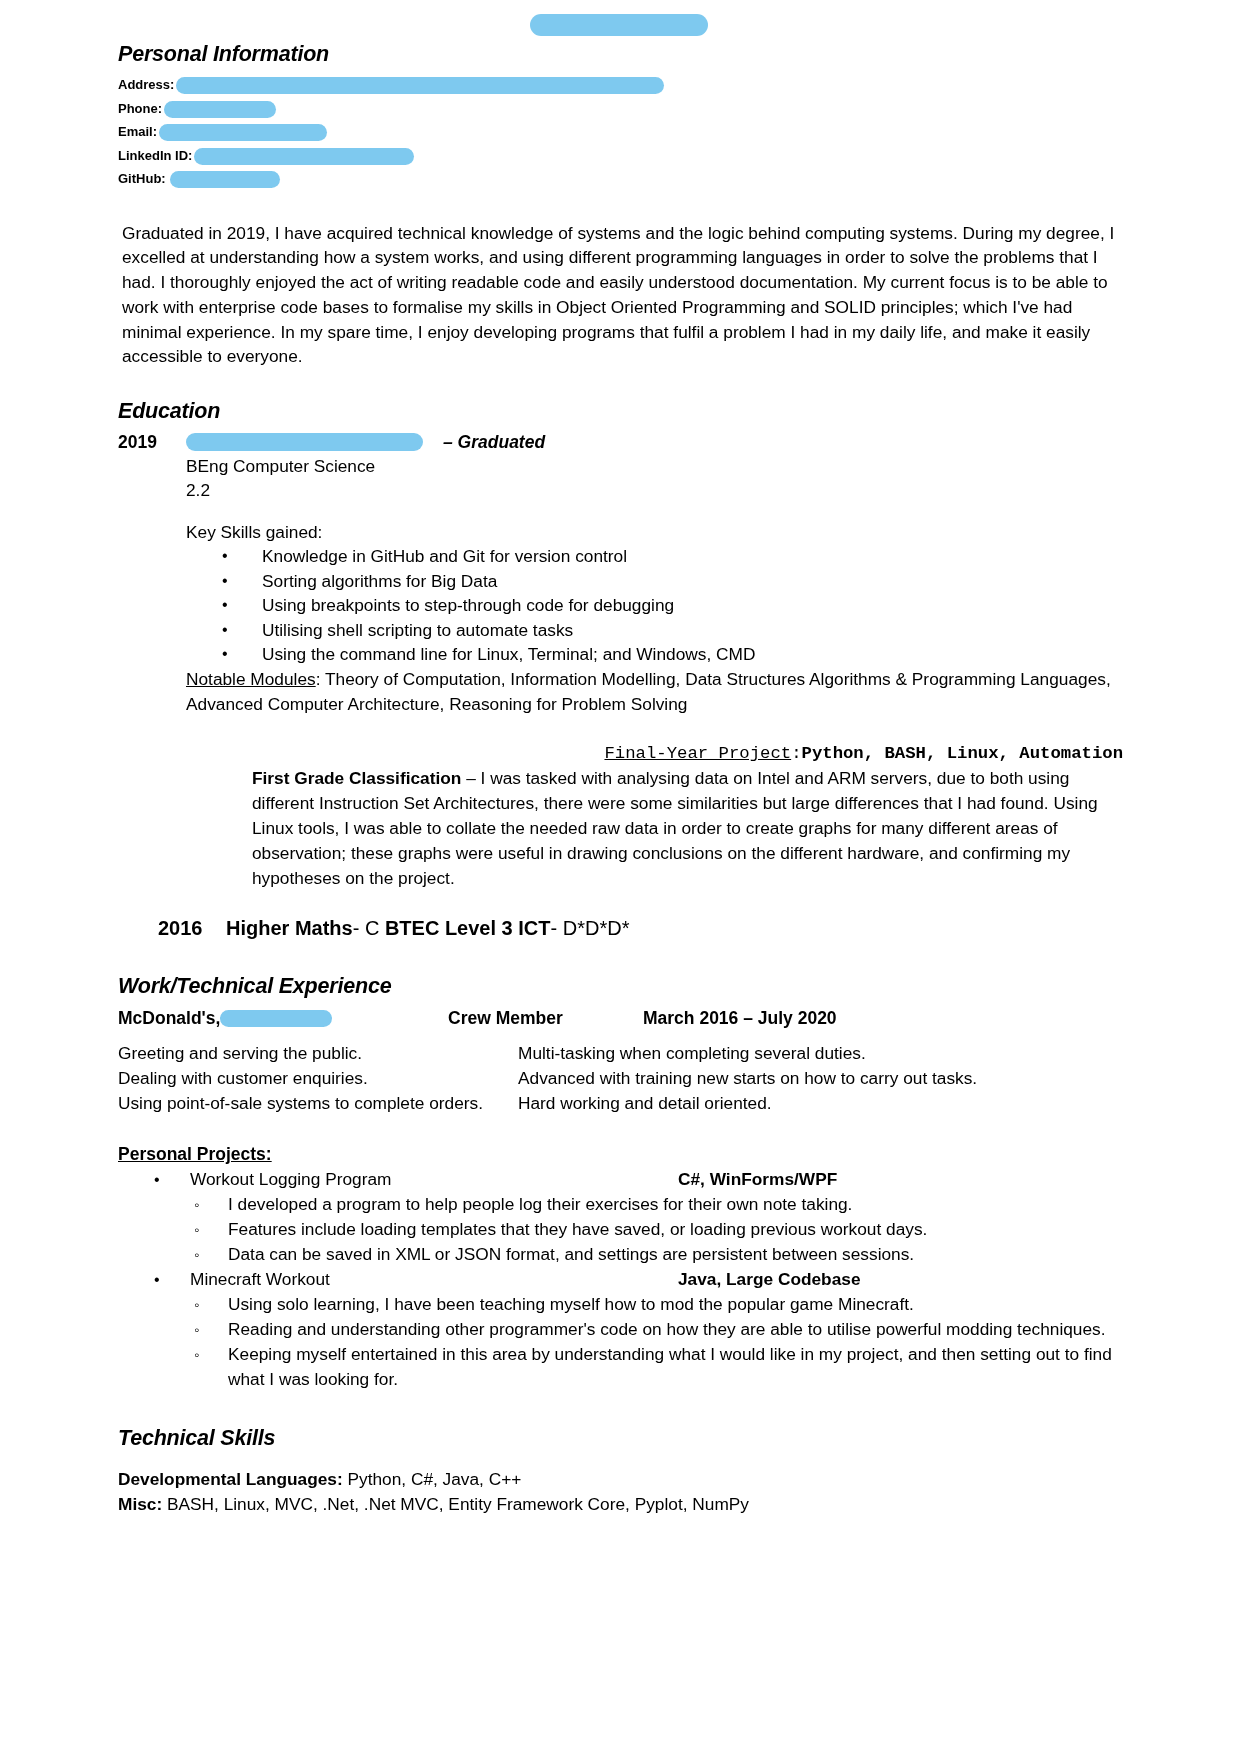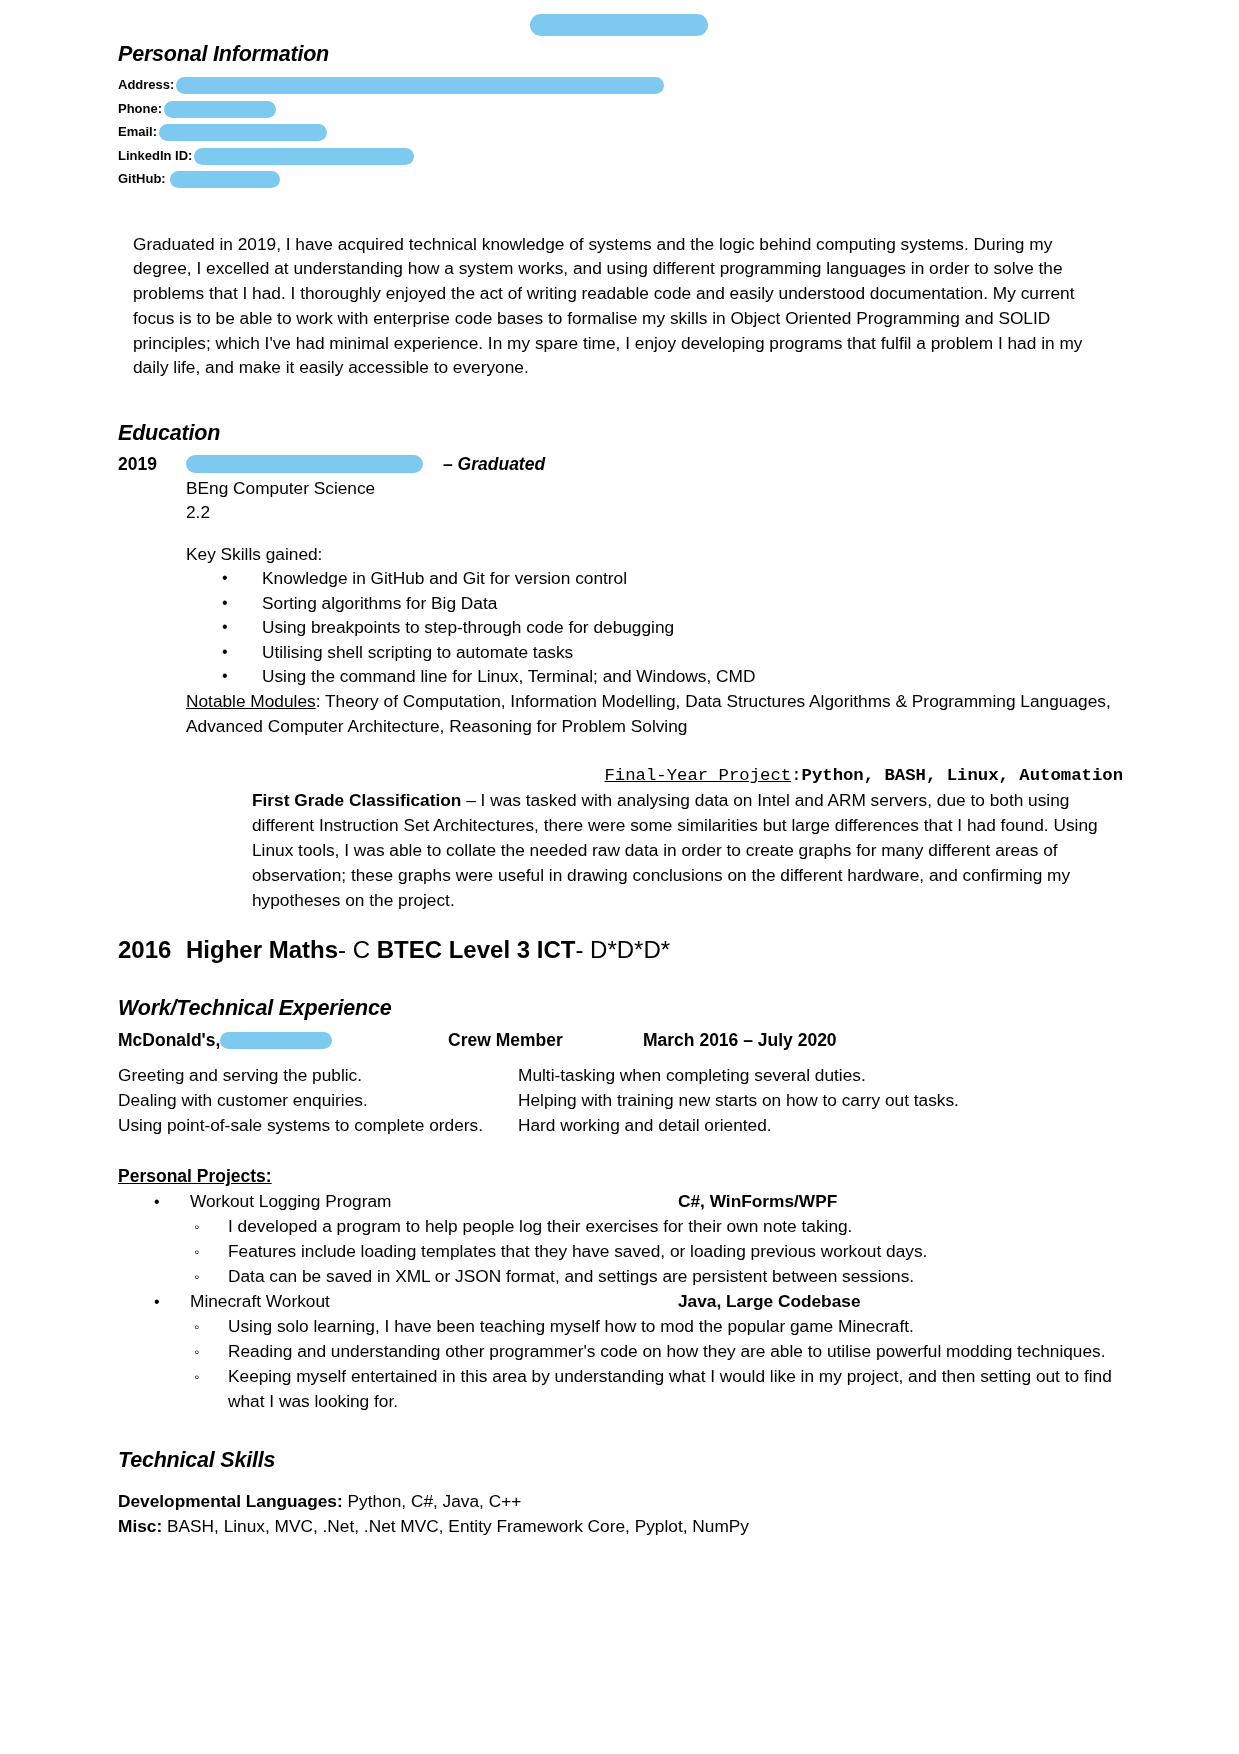--- a/index.html
+++ b/index.html
@@ -70,21 +70,21 @@
     line-height: 23.5px;
     font-weight: bold;
   }
   .contact .row { white-space: nowrap; height: 23.5px; }
   .contact .lbl { font-weight: bold; }
 
   
   p.body {
     font-size: 17.3px;
     line-height: 24.8px;
-    margin: 15px;
+    margin: 4px;
     text-align: left;
   }
   .gap-26 { height: 26px; }
   .gap-18 { height: 18px; }
   .gap-10 { height: 10px; }
   .gap-34 { height: 34px; }
 
   
   .edu-row {
     display: flex;
@@ -149,22 +149,23 @@
   }
   .fyp-head .tech { font-weight: bold; }
   .fyp-body {
     font-size: 17.3px;
     line-height: 24.8px;
   }
 
   
   .row-2016 {
     display: flex;
-    font-size: 24px;
+    font-size: 20px;
     line-height: 24px;
+    margin-left: 40px;
   }
   .row-2016 .yr { width: 68px; flex: 0 0 68px; font-weight: bold; }
 
   
   .job-head {
     position: relative;
     font-size: 17.5px;
     font-weight: bold;
     height: 26px;
     line-height: 26px;
@@ -344,21 +345,21 @@
     <div class="gap-10"></div>
 
     <div class="duties">
       <div class="col-l">
         <div>Greeting and serving the public.</div>
         <div>Dealing with customer enquiries.</div>
         <div>Using point-of-sale systems to complete orders.</div>
       </div>
       <div class="col-r">
         <div>Multi-tasking when completing several duties.</div>
-        <div>Helping with training new starts on how to carry out tasks.</div>
+        <div>Advanced with training new starts on how to carry out tasks.</div>
         <div>Hard working and detail oriented.</div>
       </div>
     </div>
 
     <div class="gap-26"></div>
 
     <div class="pp-title">Personal Projects:</div>
 
     <ul class="projects">
       <li>

